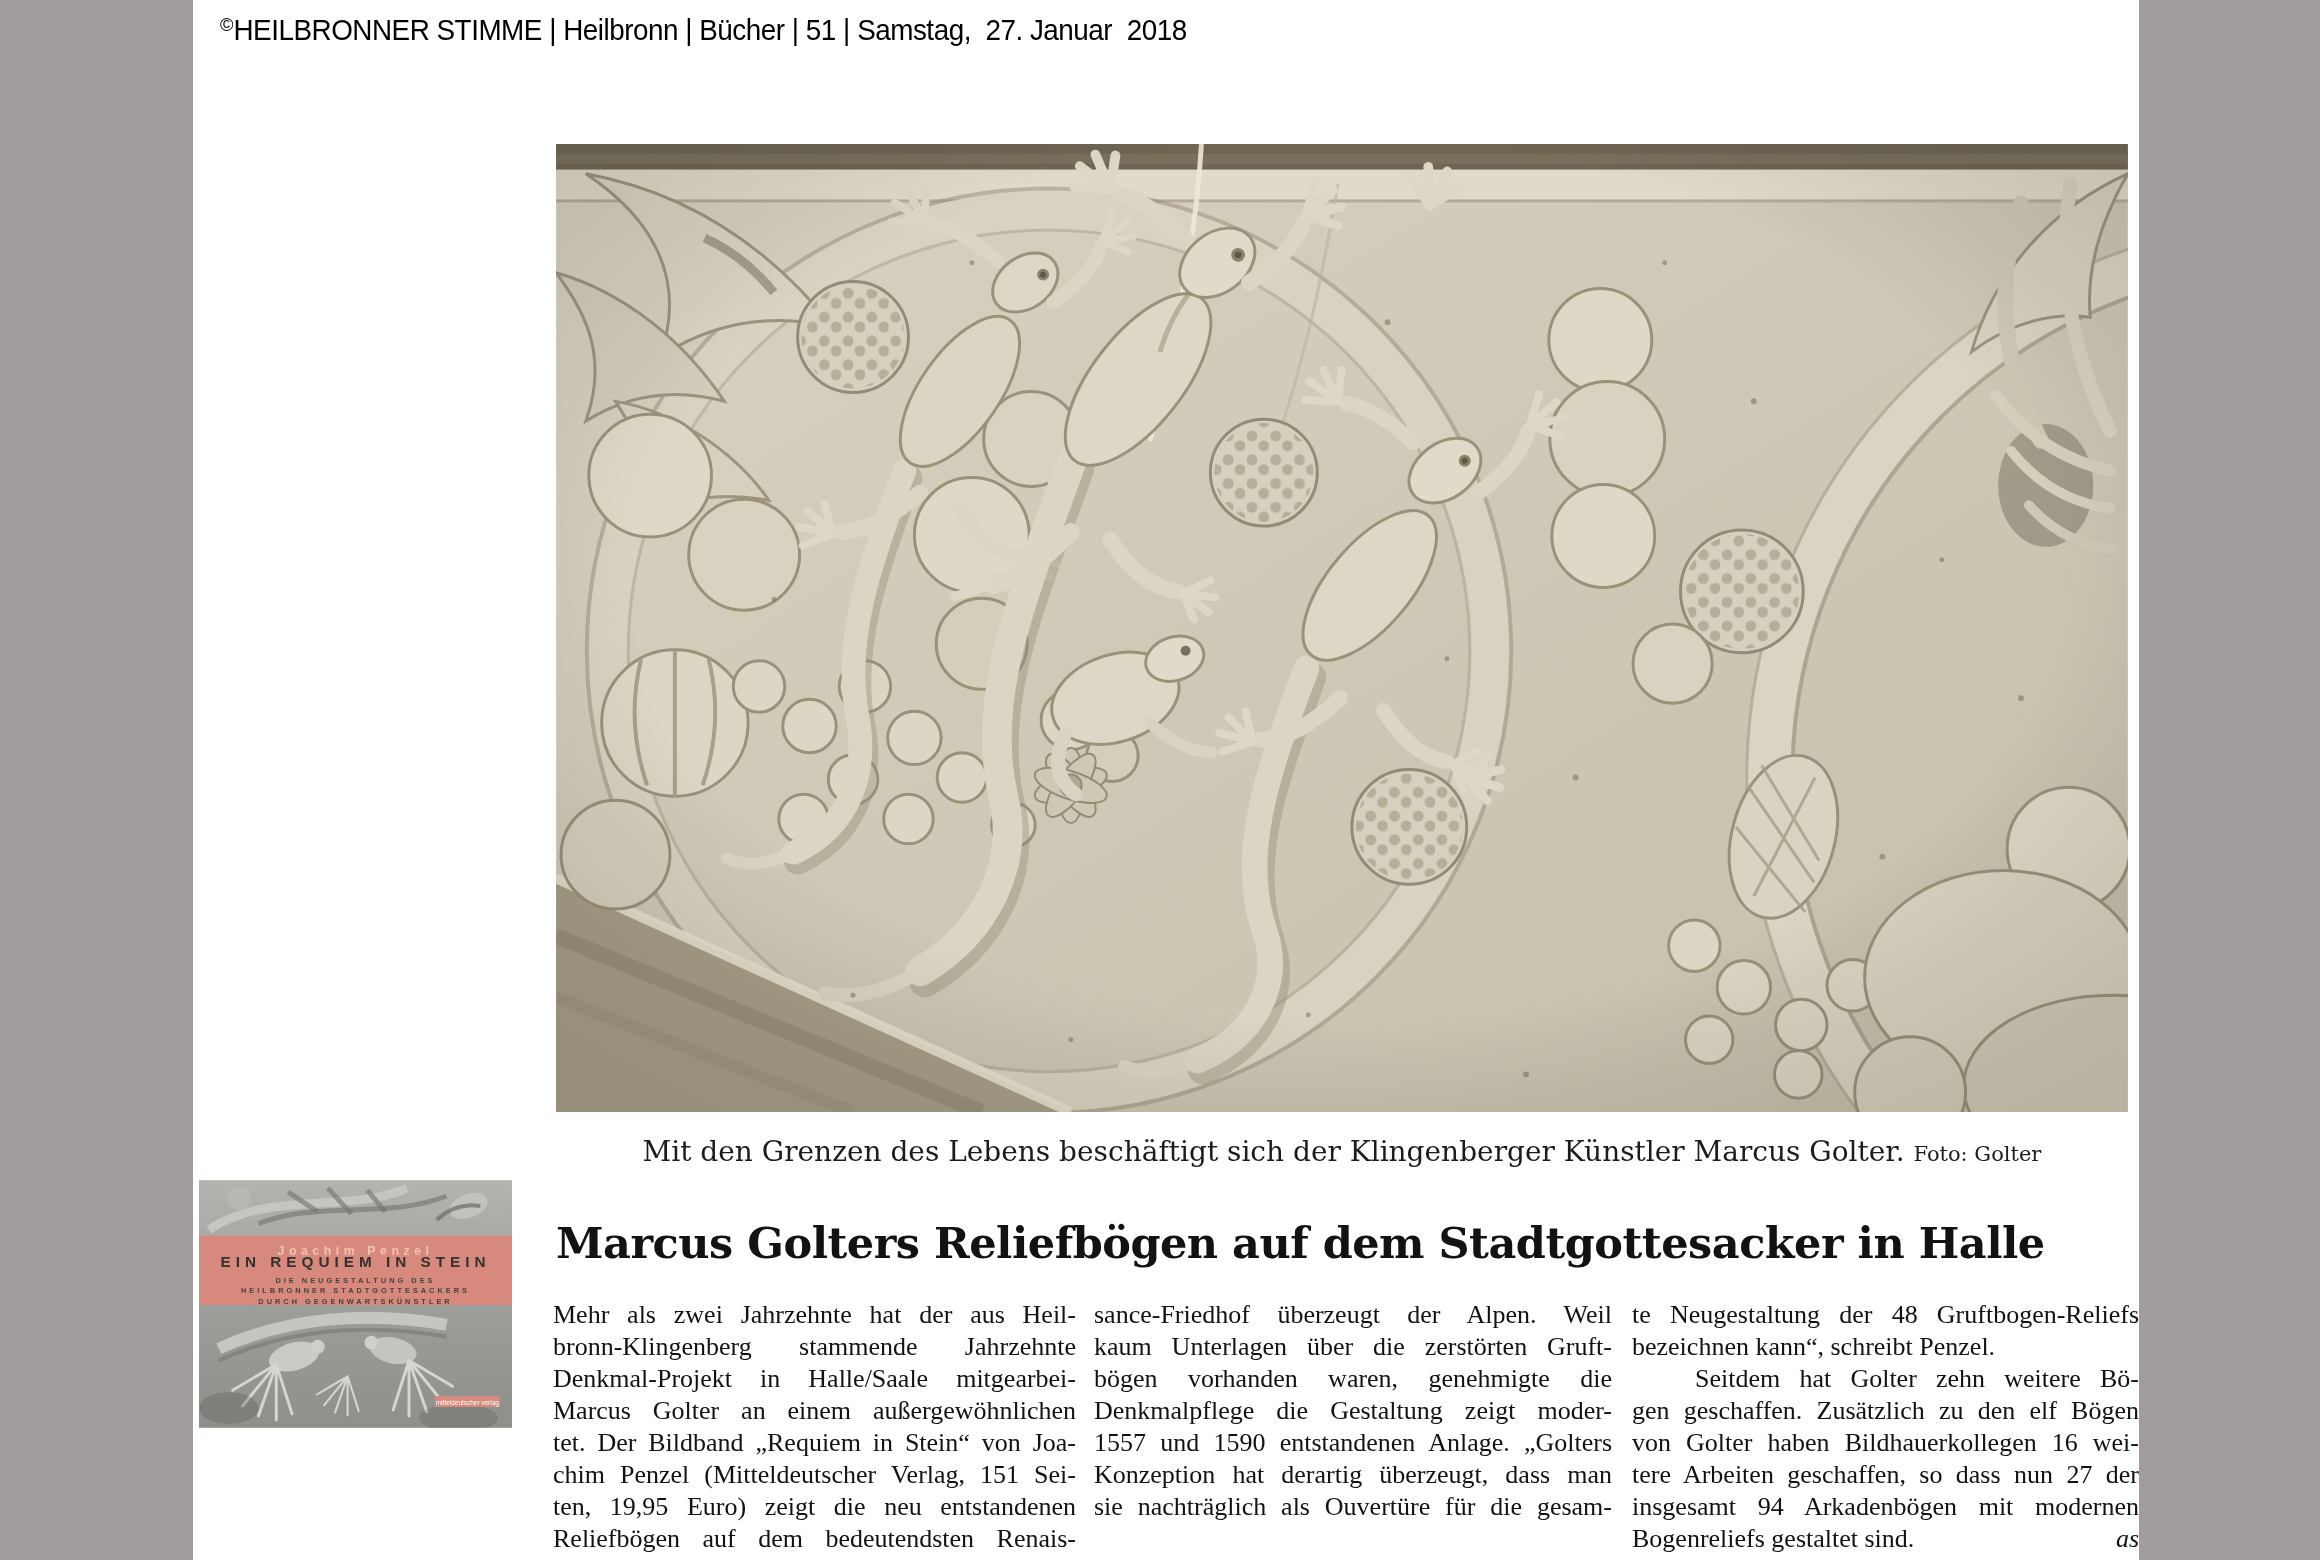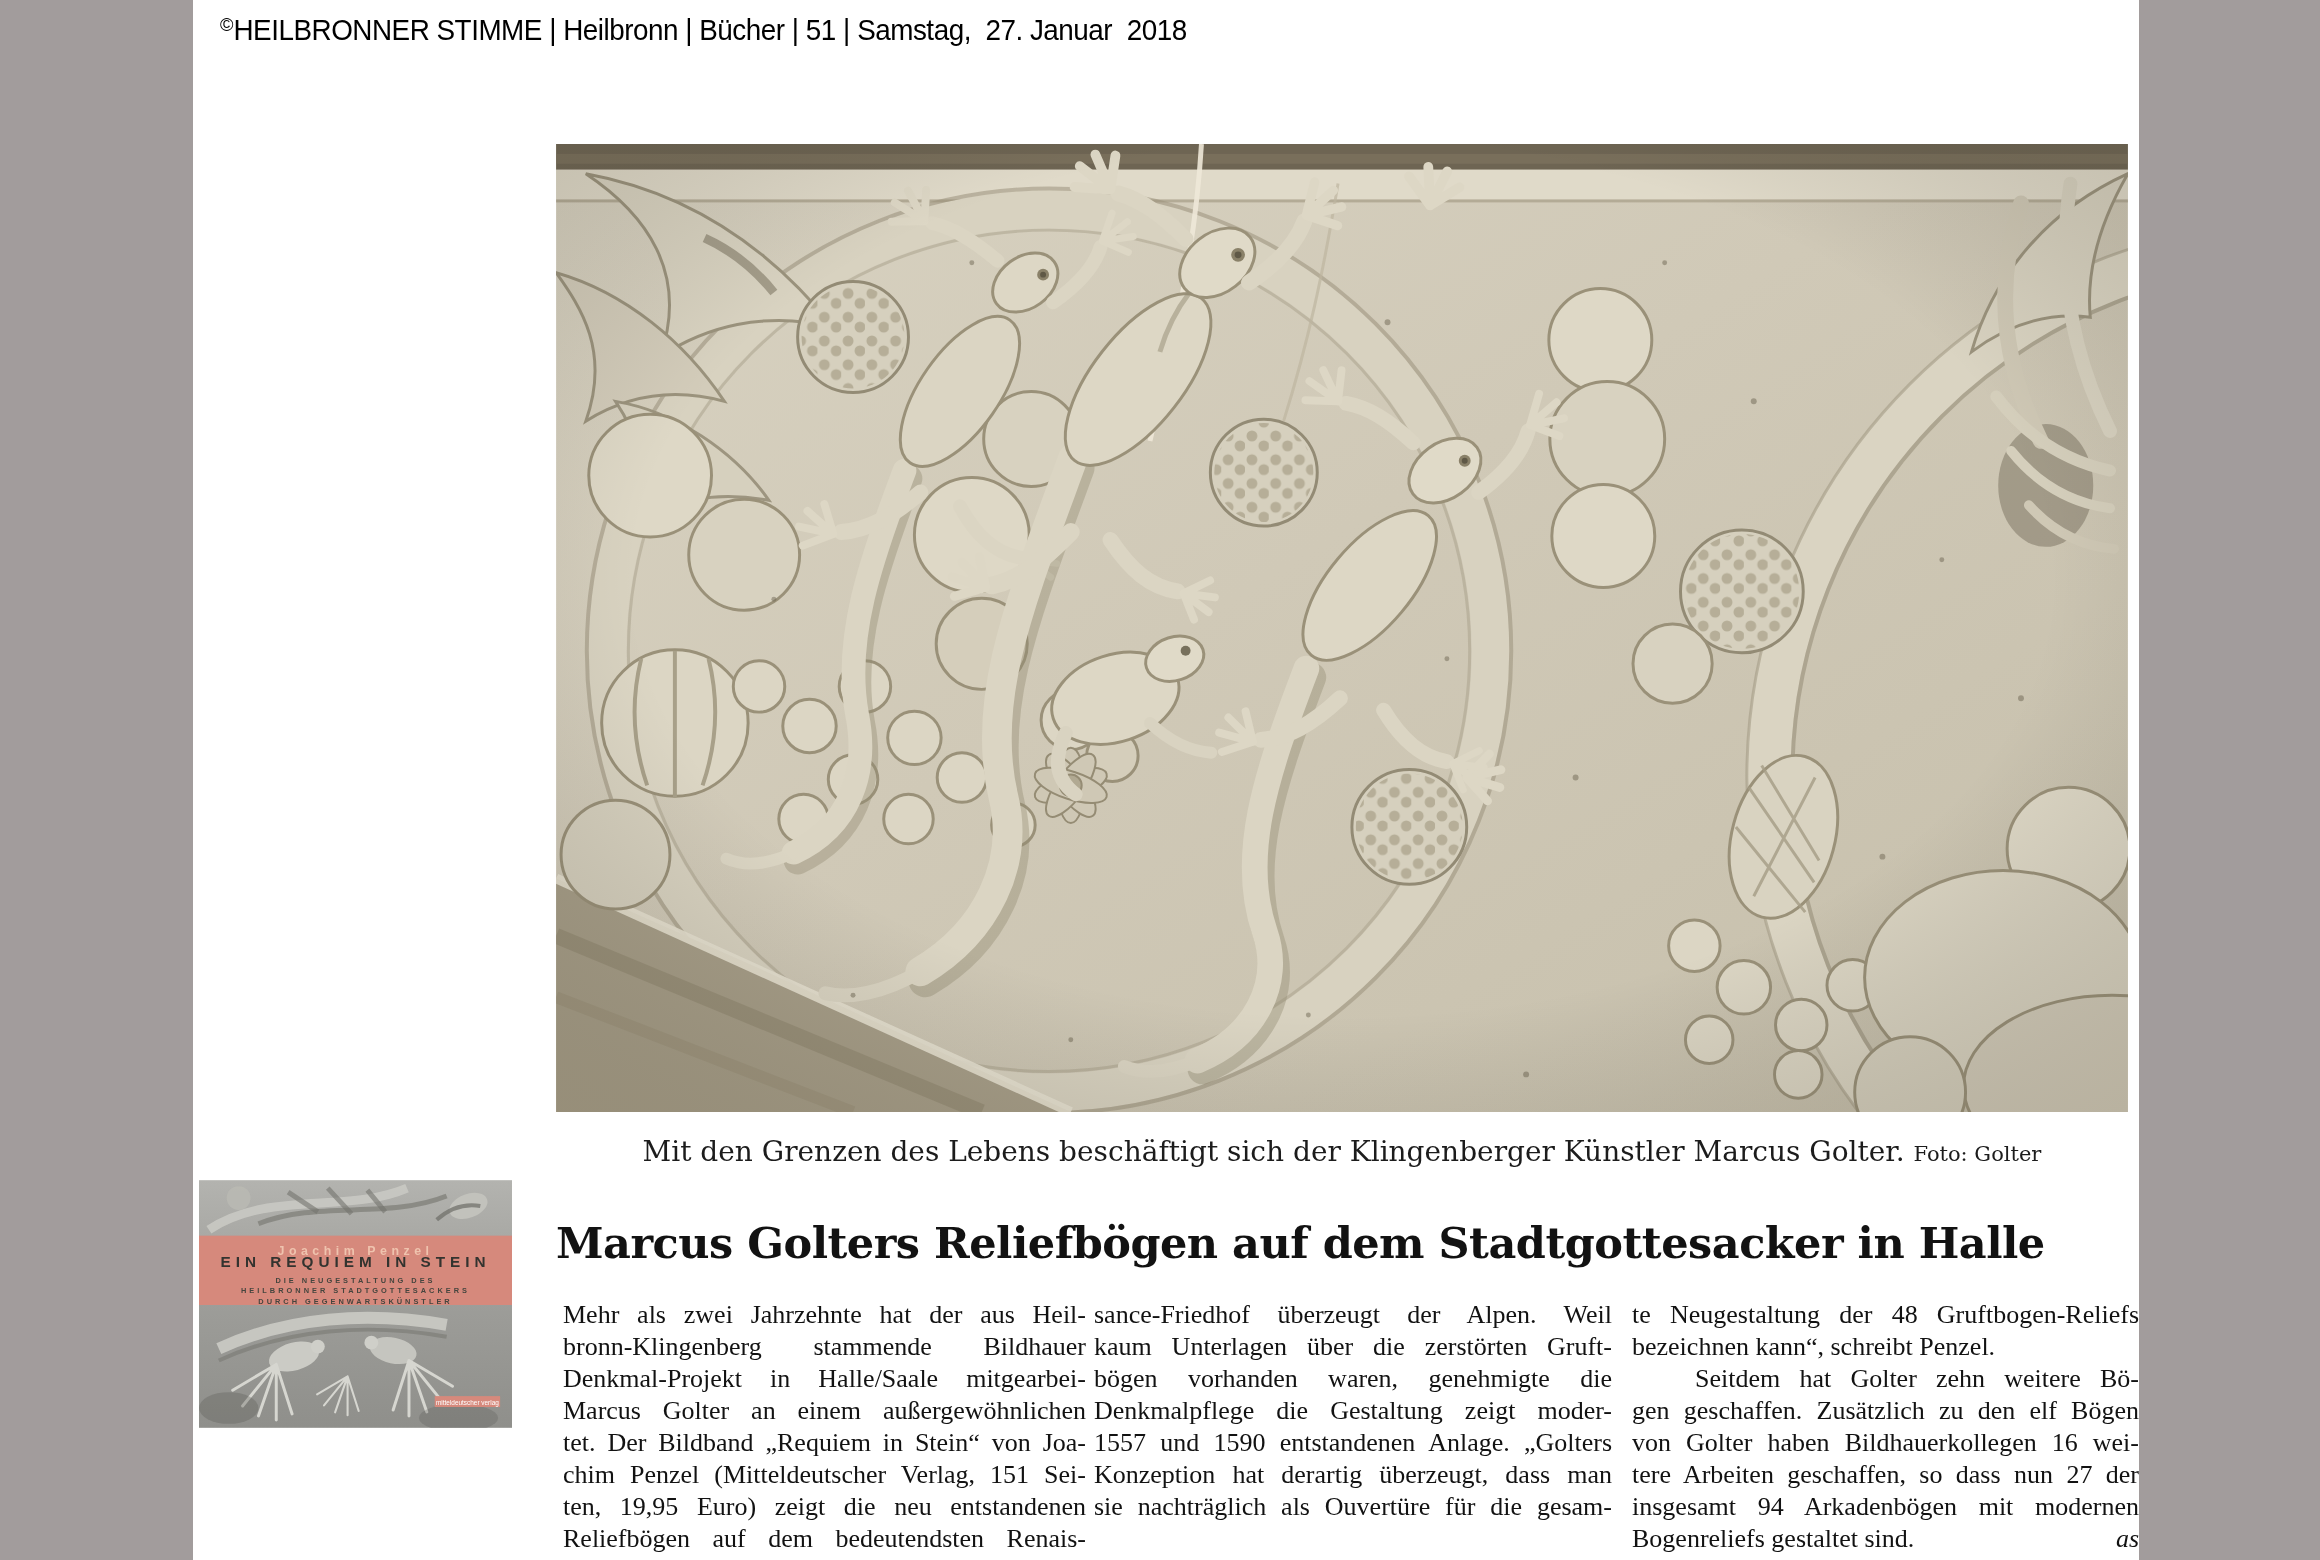--- a/index.html
+++ b/index.html
@@ -42,21 +42,21 @@
   .cover svg{position:absolute;left:0;top:0;}
   .cv-text{position:absolute;width:100%;text-align:center;font-weight:bold;color:#30302e;}
   .cv-author{top:64px;font-size:12.4px;letter-spacing:4.5px;color:#efc3ae;}
   .cv-title{top:73px;font-size:15.3px;letter-spacing:5px;color:#33332f;}
   .cv-sub{font-size:7.4px;letter-spacing:3px;color:#45453e;}
   .cv-sub1{top:96px;} .cv-sub2{top:106px;} .cv-sub3{top:117px;}
   .article-col{
     position:absolute;top:1299px;height:261px;overflow:hidden;
     font-family:"Liberation Serif", serif;font-size:26px;color:#121212;
   }
-  #col1{left:370px;width:523px;}
+  #col1{left:360px;width:523px;}
   #col2{left:901px;width:518px;}
   #col3{left:1439px;width:507px;}
   .bline{
     line-height:32px;height:32px;white-space:nowrap;
     text-align:justify;text-align-last:justify;text-justify:inter-word;
   }
   .bline.nj{text-align-last:left;}
   .bline.ind{text-indent:63px;}
   .tail{float:right;font-style:italic;}
 </style>
@@ -315,21 +315,21 @@
     </svg>
     <div class="cv-text cv-author">Joachim Penzel</div>
     <div class="cv-text cv-title">EIN REQUIEM IN STEIN</div>
     <div class="cv-text cv-sub cv-sub1">DIE NEUGESTALTUNG DES</div>
     <div class="cv-text cv-sub cv-sub2">HEILBRONNER STADTGOTTESACKERS</div>
     <div class="cv-text cv-sub cv-sub3">DURCH GEGENWARTSKÜNSTLER</div>
   </div>
 
   <div id="col1" class="article-col">
       <div class="bline">Mehr als zwei Jahrzehnte hat der aus Heil-</div>
-      <div class="bline">bronn-Klingenberg stammende Bildhauer</div>
+      <div class="bline">bronn-Klingenberg stammende Jahrzehnte</div>
       <div class="bline">Denkmal-Projekt in Halle/Saale mitgearbei-</div>
       <div class="bline">Marcus Golter an einem außergewöhnlichen</div>
       <div class="bline">tet. Der Bildband „Requiem in Stein“ von Joa-</div>
       <div class="bline">chim Penzel (Mitteldeutscher Verlag, 151 Sei-</div>
       <div class="bline">ten, 19,95 Euro) zeigt die neu entstandenen</div>
       <div class="bline">Reliefbögen auf dem bedeutendsten Renais-</div>
     </div>
   <div id="col2" class="article-col">
       <div class="bline">sance-Friedhof überzeugt der Alpen. Weil</div>
       <div class="bline">kaum Unterlagen über die zerstörten Gruft-</div>

